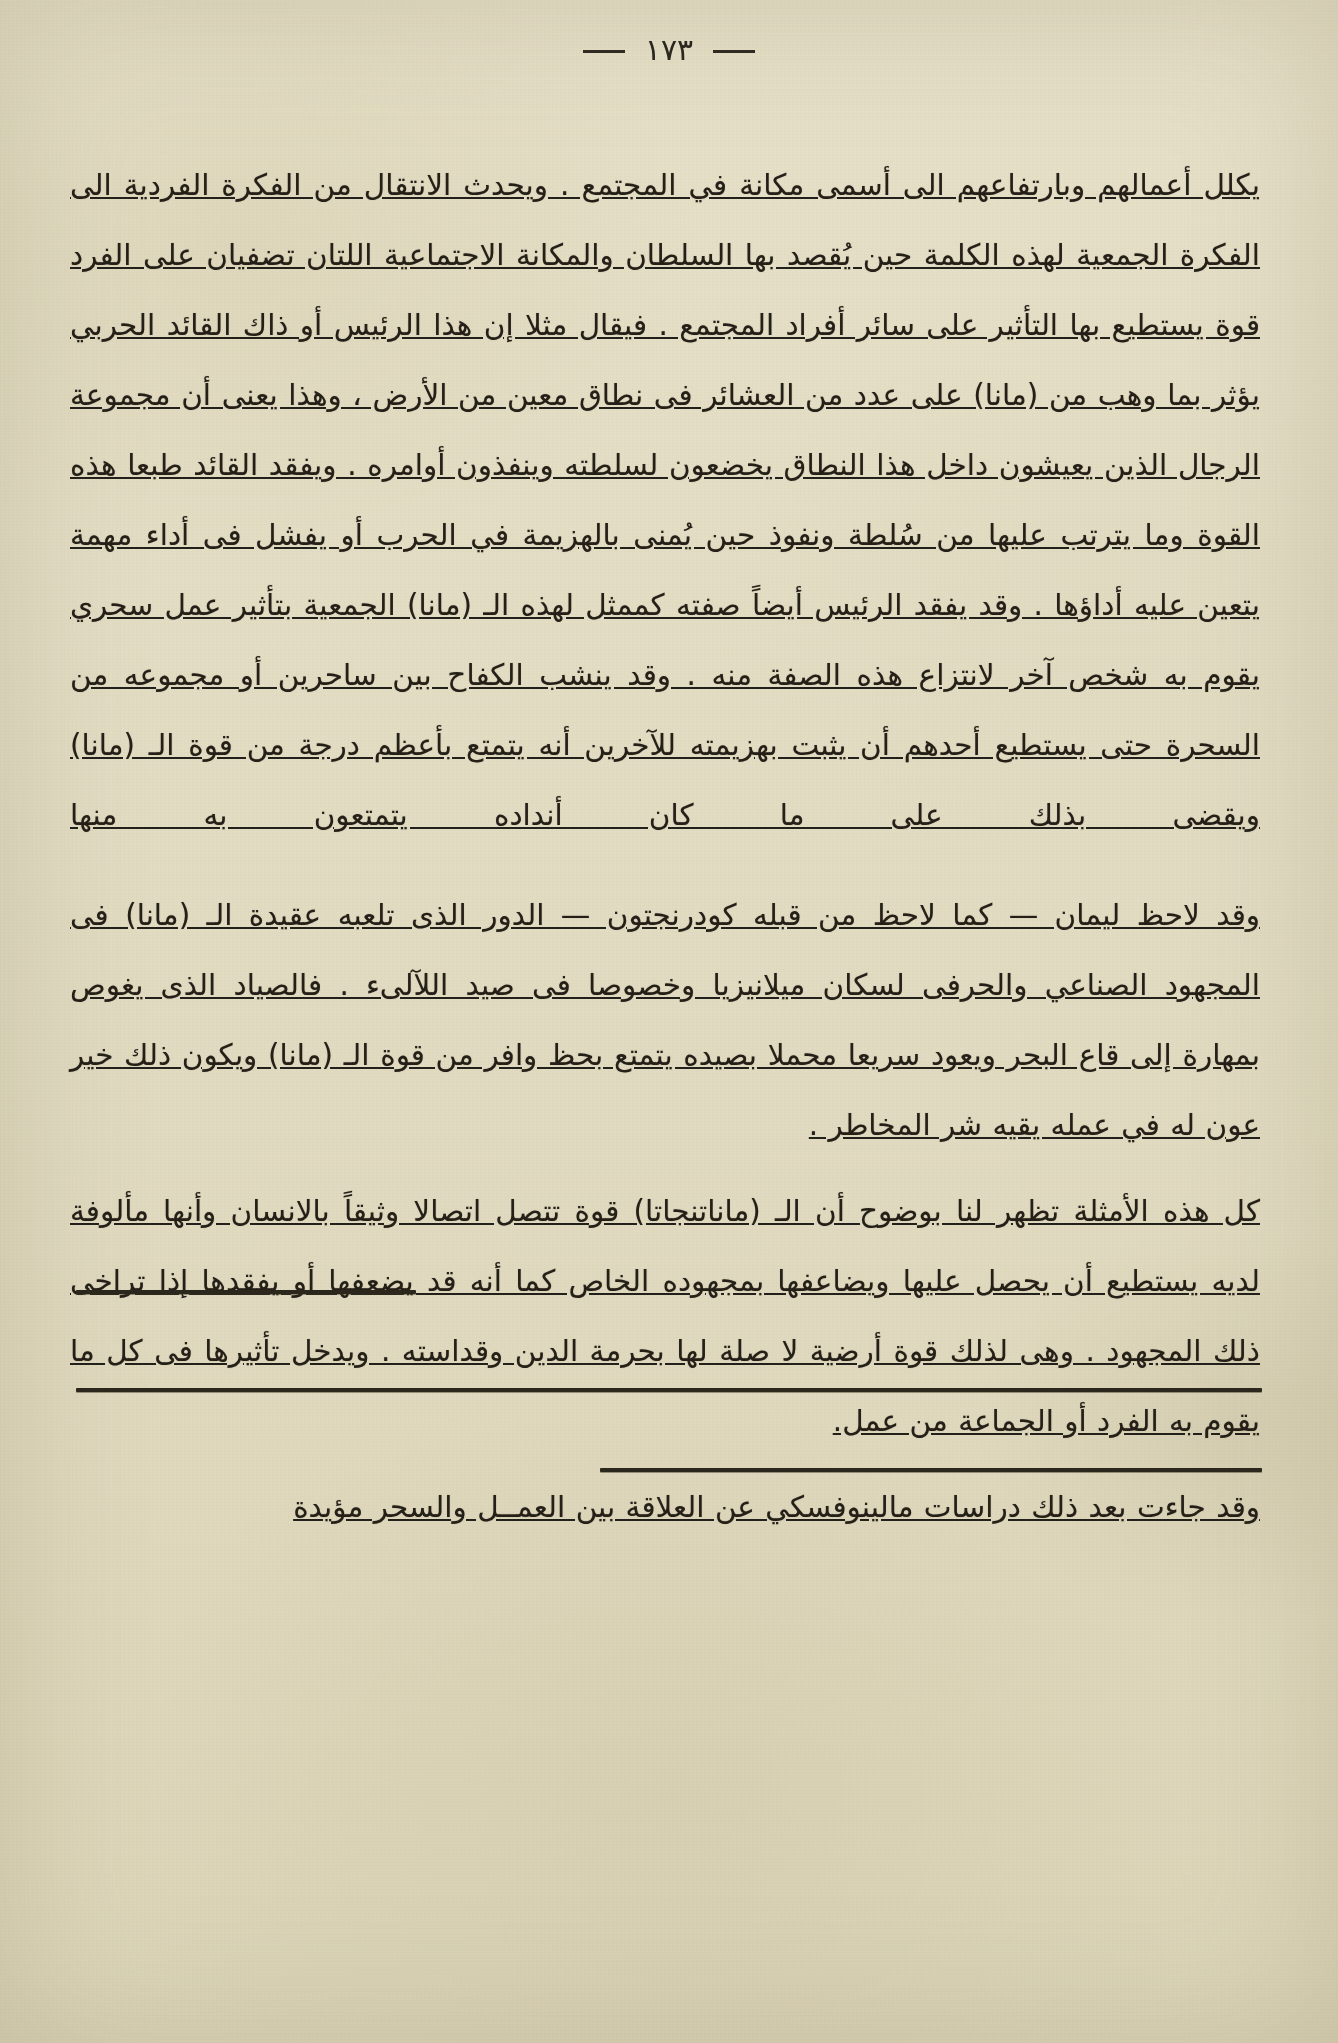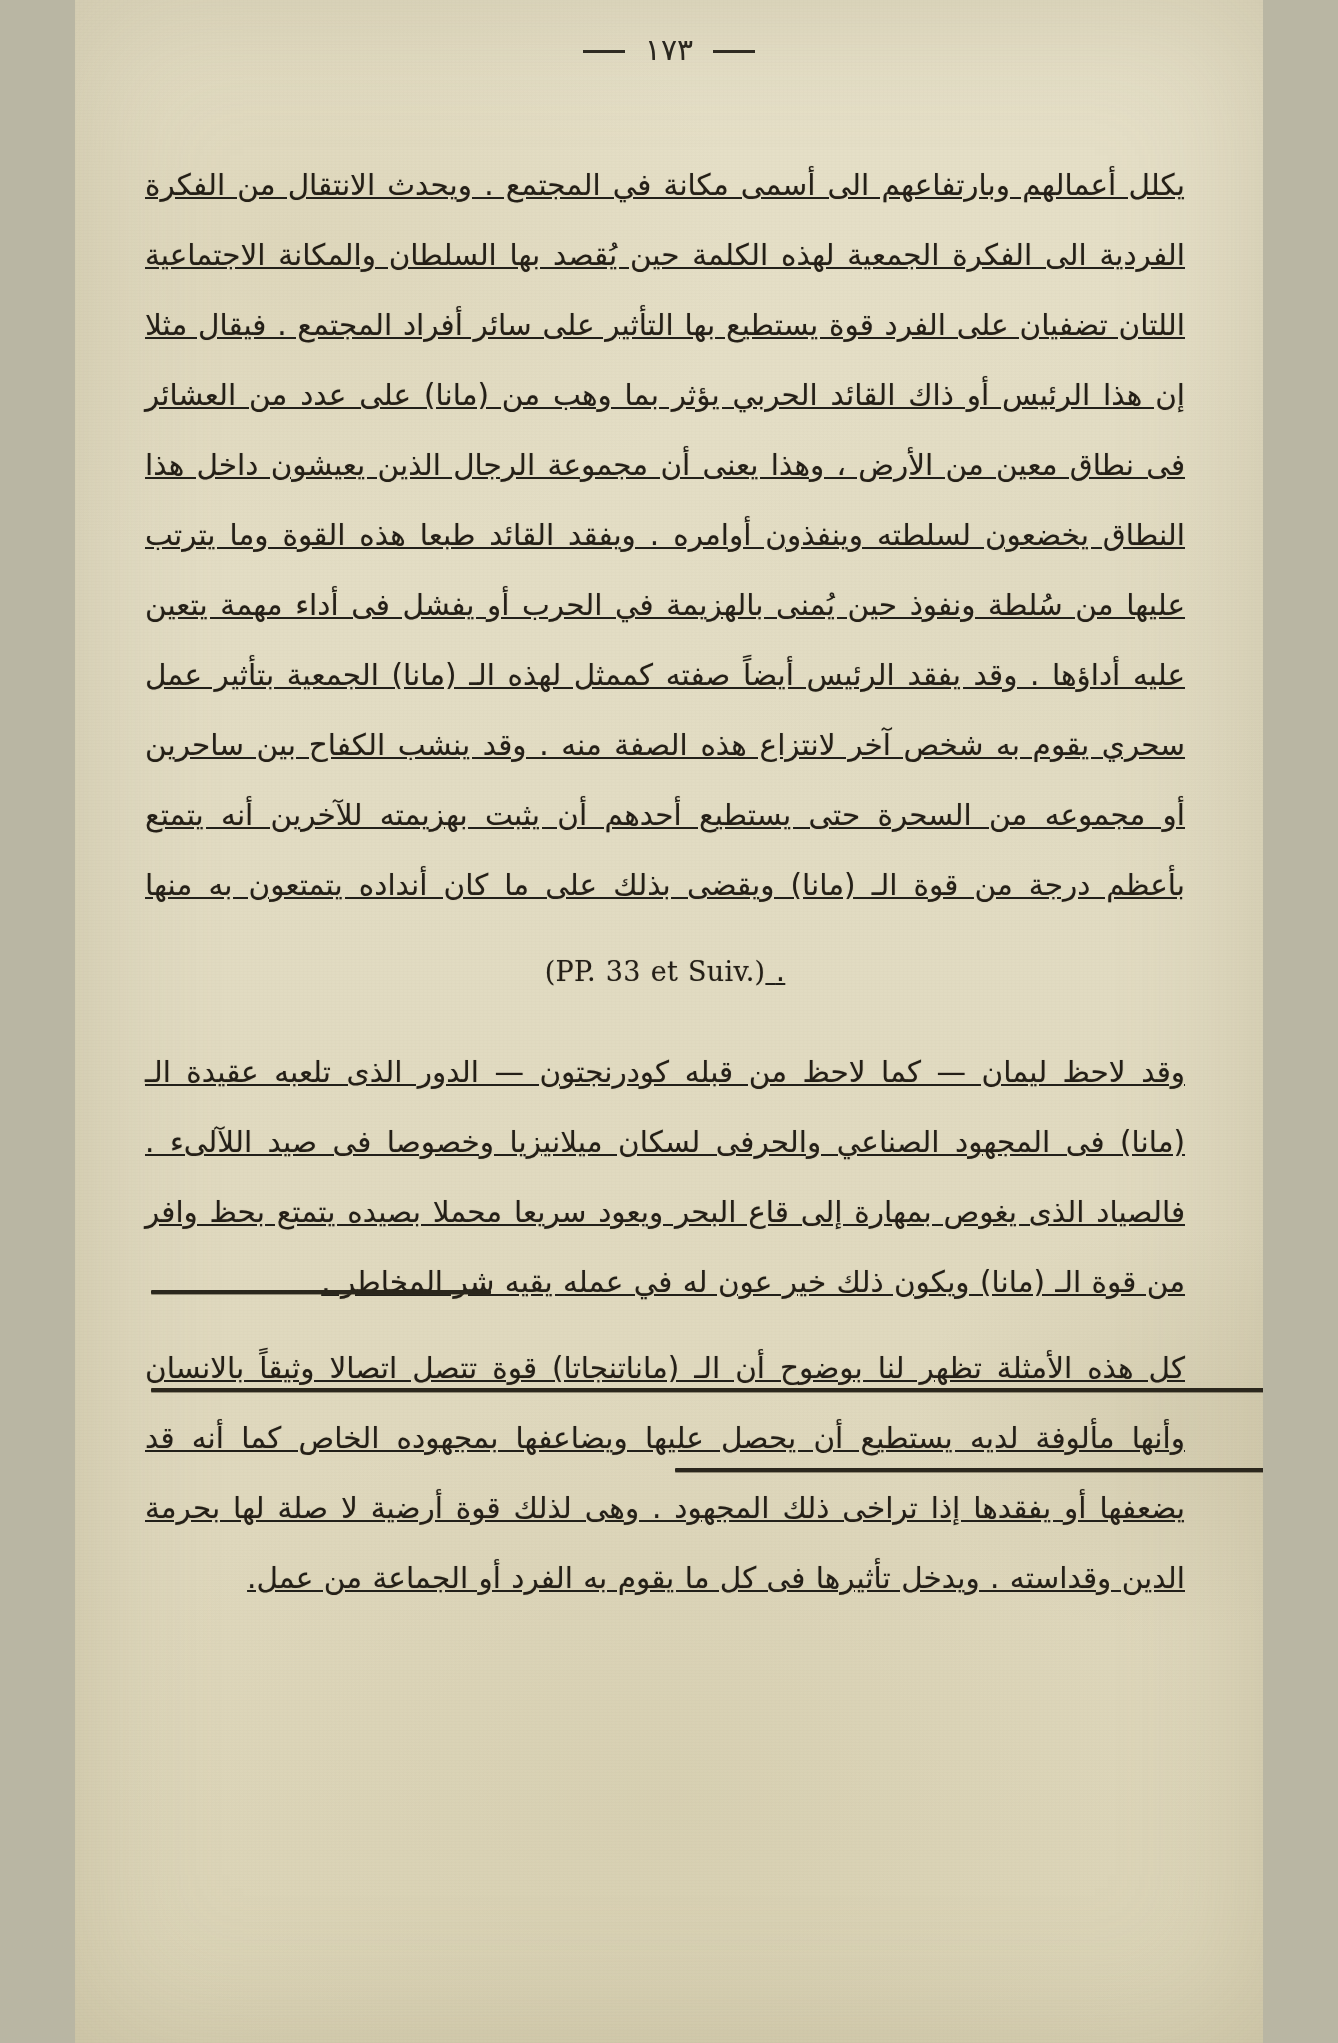--- a/index.html
+++ b/index.html
@@ -2,21 +2,21 @@
 <html lang="ar" dir="rtl"><head>
 <meta charset="utf-8">
 <style>
   html, body {
     margin: 0;
     padding: 0;
     background: #b9b6a3;
   }
   .page {
     position: relative;
-    width: 1188px;
+    width: 1338px;
     height: 2043px;
     margin: 0 auto;
     background: #e3ddc4;
     overflow: hidden;
     
     background-image:
       radial-gradient(ellipse 700px 500px at 18% 12%, rgba(216,208,178,0.55), rgba(0,0,0,0) 65%),
       radial-gradient(ellipse 620px 480px at 82% 30%, rgba(222,216,190,0.45), rgba(0,0,0,0) 62%),
       radial-gradient(ellipse 800px 600px at 50% 88%, rgba(209,201,170,0.50), rgba(0,0,0,0) 70%),
       radial-gradient(ellipse 380px 300px at 92% 70%, rgba(199,191,160,0.40), rgba(0,0,0,0) 68%),
@@ -107,29 +107,26 @@
   <div class="grain"></div>
 
   <div class="folio">
     <span class="dash"></span><span>١٧٣</span><span class="dash"></span>
   </div>
 
   <div class="body-block">
 
     <p class="para">يكلل أعمالهم وبارتفاعهم الى أسمى مكانة في المجتمع . ويحدث الانتقال من الفكرة الفردية الى الفكرة الجمعية لهذه الكلمة حين يُقصد بها السلطان والمكانة الاجتماعية اللتان تضفيان على الفرد قوة يستطيع بها التأثير على سائر أفراد المجتمع . فيقال مثلا إن هذا الرئيس أو ذاك القائد الحربي يؤثر بما وهب من (مانا) على عدد من العشائر فى نطاق معين من الأرض ، وهذا يعنى أن مجموعة الرجال الذين يعيشون داخل هذا النطاق يخضعون لسلطته وينفذون أوامره . ويفقد القائد طبعا هذه القوة وما يترتب عليها من سُلطة ونفوذ حين يُمنى بالهزيمة في الحرب أو يفشل فى أداء مهمة يتعين عليه أداؤها . وقد يفقد الرئيس أيضاً صفته كممثل لهذه الـ (مانا) الجمعية بتأثير عمل سحري يقوم به شخص آخر لانتزاع هذه الصفة منه . وقد ينشب الكفاح بين ساحرين أو مجموعه من السحرة حتى يستطيع أحدهم أن يثبت بهزيمته للآخرين أنه يتمتع بأعظم درجة من قوة الـ (مانا) ويقضى بذلك على ما كان أنداده يتمتعون به منها</p>
 
-    <p class="para center-last">
-      <span>.</span>
-      <span class="cite">(PP. 33 et Suiv.)</span>
-    </p>
 
     <div class="spacer-para"></div>
 
     <p class="para last-natural">وقد لاحظ ليمان — كما لاحظ من قبله كودرنجتون — الدور الذى تلعبه عقيدة الـ (مانا) فى المجهود الصناعي والحرفى لسكان ميلانيزيا وخصوصا فى صيد اللآلىء . فالصياد الذى يغوص بمهارة إلى قاع البحر ويعود سريعا محملا بصيده يتمتع بحظ وافر من قوة الـ (مانا) ويكون ذلك خير عون له في عمله يقيه شر المخاطر .</p>
 
     <p class="para last-natural">كل هذه الأمثلة تظهر لنا بوضوح أن الـ (ماناتنجاتا) قوة تتصل اتصالا وثيقاً بالانسان وأنها مألوفة لديه يستطيع أن يحصل عليها ويضاعفها بمجهوده الخاص كما أنه قد يضعفها أو يفقدها إذا تراخى ذلك المجهود . وهى لذلك قوة أرضية لا صلة لها بحرمة الدين وقداسته . ويدخل تأثيرها فى كل ما يقوم به الفرد أو الجماعة من عمل.</p>
 
+    <p class="para last-natural">وقد جاءت بعد ذلك دراسات مالينوفسكي عن العلاقة بين العمــل والسحر مؤيدة</p>
   </div>
 
   <div class="rule" style="top:1290px; left:76px; width:340px;"></div>
   <div class="rule" style="top:1388px; left:76px; width:1186px;"></div>
   <div class="rule" style="top:1468px; left:600px; width:662px;"></div>
 </div>
 
 </body></html>

